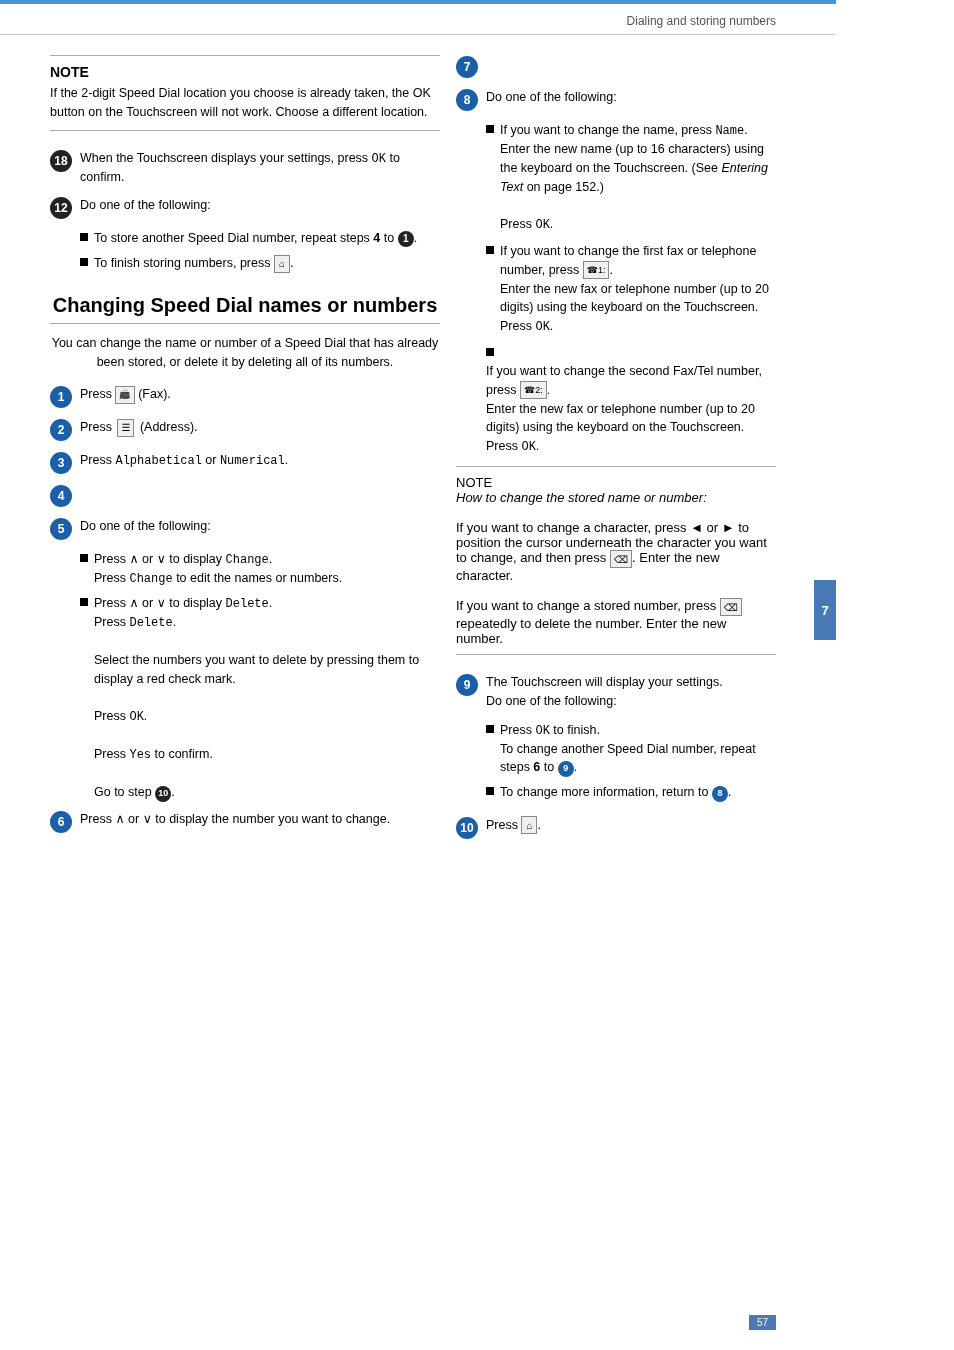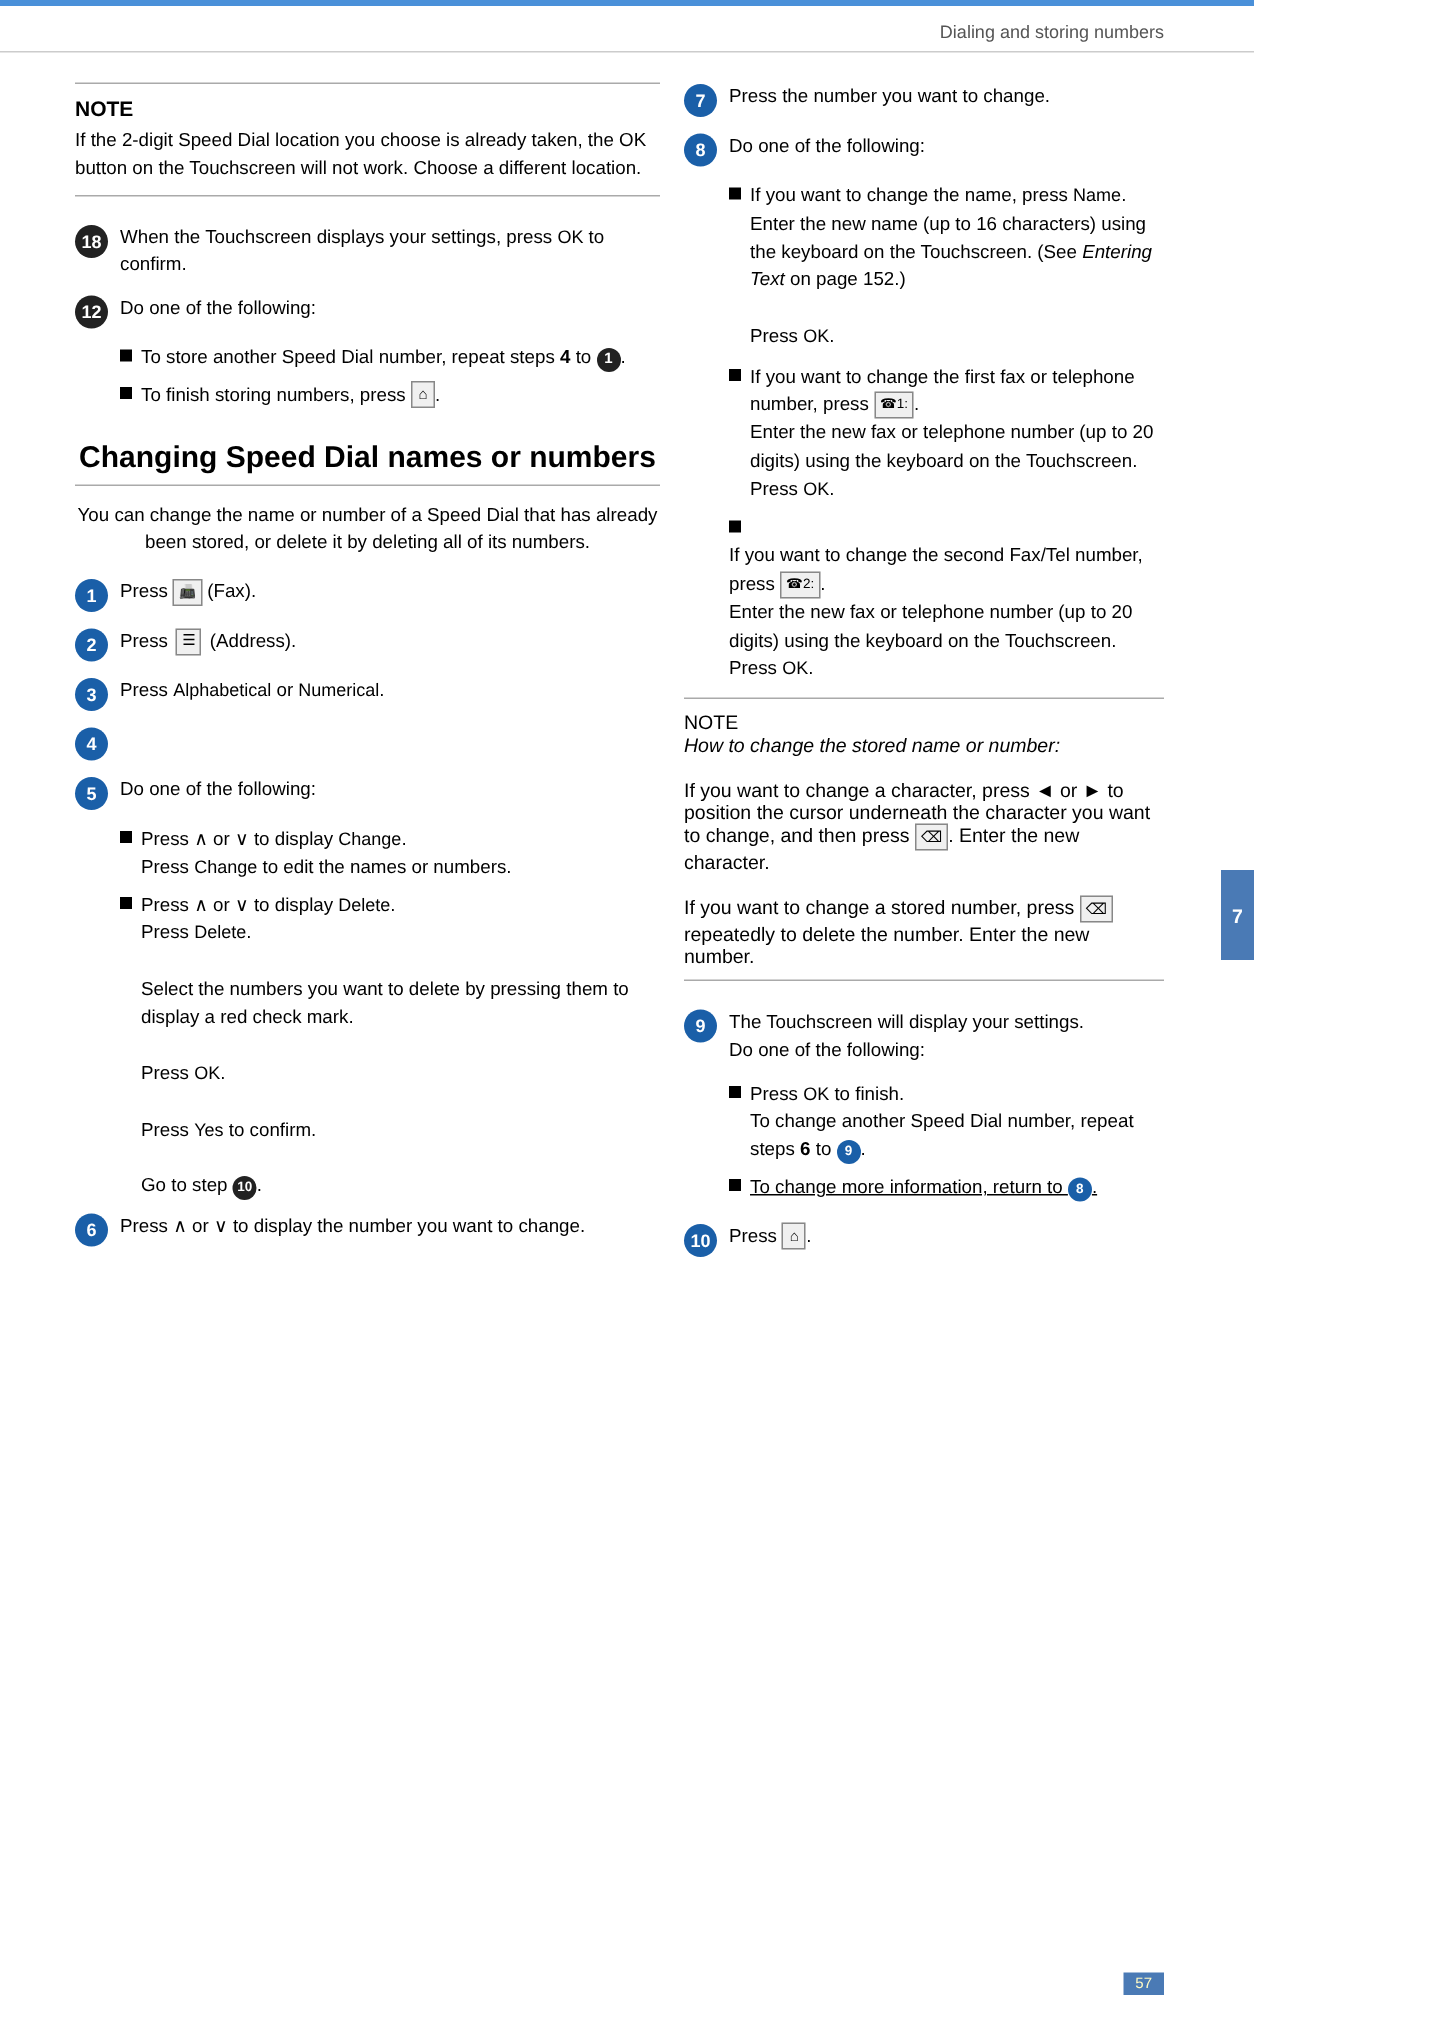--- a/index.html
+++ b/index.html
@@ -112,21 +112,21 @@
       margin-top: 1px;
     }
     .step-num.blue { background: #1a5fa8; }
     .step-num.dark { background: #222; }
     .step-text {
       font-size: 12.5px;
       line-height: 1.5;
       flex: 1;
     }
     .step-text code, .inline-code {
-      font-family: Liberation Sans, sans-serif;
+      font-family: Liberation Mono, monospace;
       font-size: 12px;
     }
     
     .sub-bullets {
       margin-top: 6px;
       margin-left: 4px;
     }
     .sub-bullet {
       display: flex;
       align-items: flex-start;
@@ -339,23 +339,20 @@
           Press ∧ or ∨ to display the number you want to change.
         </div>
       </div>
 
     </div>
 
     <div class="right-col">
 
       <div class="step">
         <div class="step-num blue">7</div>
-        <div class="step-text">
-          Press the number you want to change.
-        </div>
       </div>
 
       <div class="step">
         <div class="step-num blue">8</div>
         <div class="step-text">
           Do one of the following:
         </div>
       </div>
 
       <div class="sub-bullets indented">
@@ -409,21 +406,21 @@
         </div>
       </div>
       <div class="sub-bullets indented">
         <div class="sub-bullet">
           <div class="bullet-square"></div>
           <div class="sub-bullet-text">
             Press <span class="inline-code">OK</span> to finish.<br>
             To change another Speed Dial number, repeat steps <strong>6</strong> to <strong style="display:inline-flex;align-items:center;justify-content:center;width:16px;height:16px;border-radius:50%;background:#1a5fa8;color:#fff;font-size:9px;">9</strong>.
           </div>
         </div>
-        <div class="sub-bullet" style="margin-top:4px;text-decoration:underline;">
+        <div class="sub-bullet" style="margin-top:4px;">
           <div class="bullet-square"></div>
           <div class="sub-bullet-text">
             To change more information, return to <strong style="display:inline-flex;align-items:center;justify-content:center;width:16px;height:16px;border-radius:50%;background:#1a5fa8;color:#fff;font-size:9px;">8</strong>.
           </div>
         </div>
       </div>
 
       <div class="step" style="margin-top:14px;">
         <div class="step-num blue">10</div>
         <div class="step-text">

